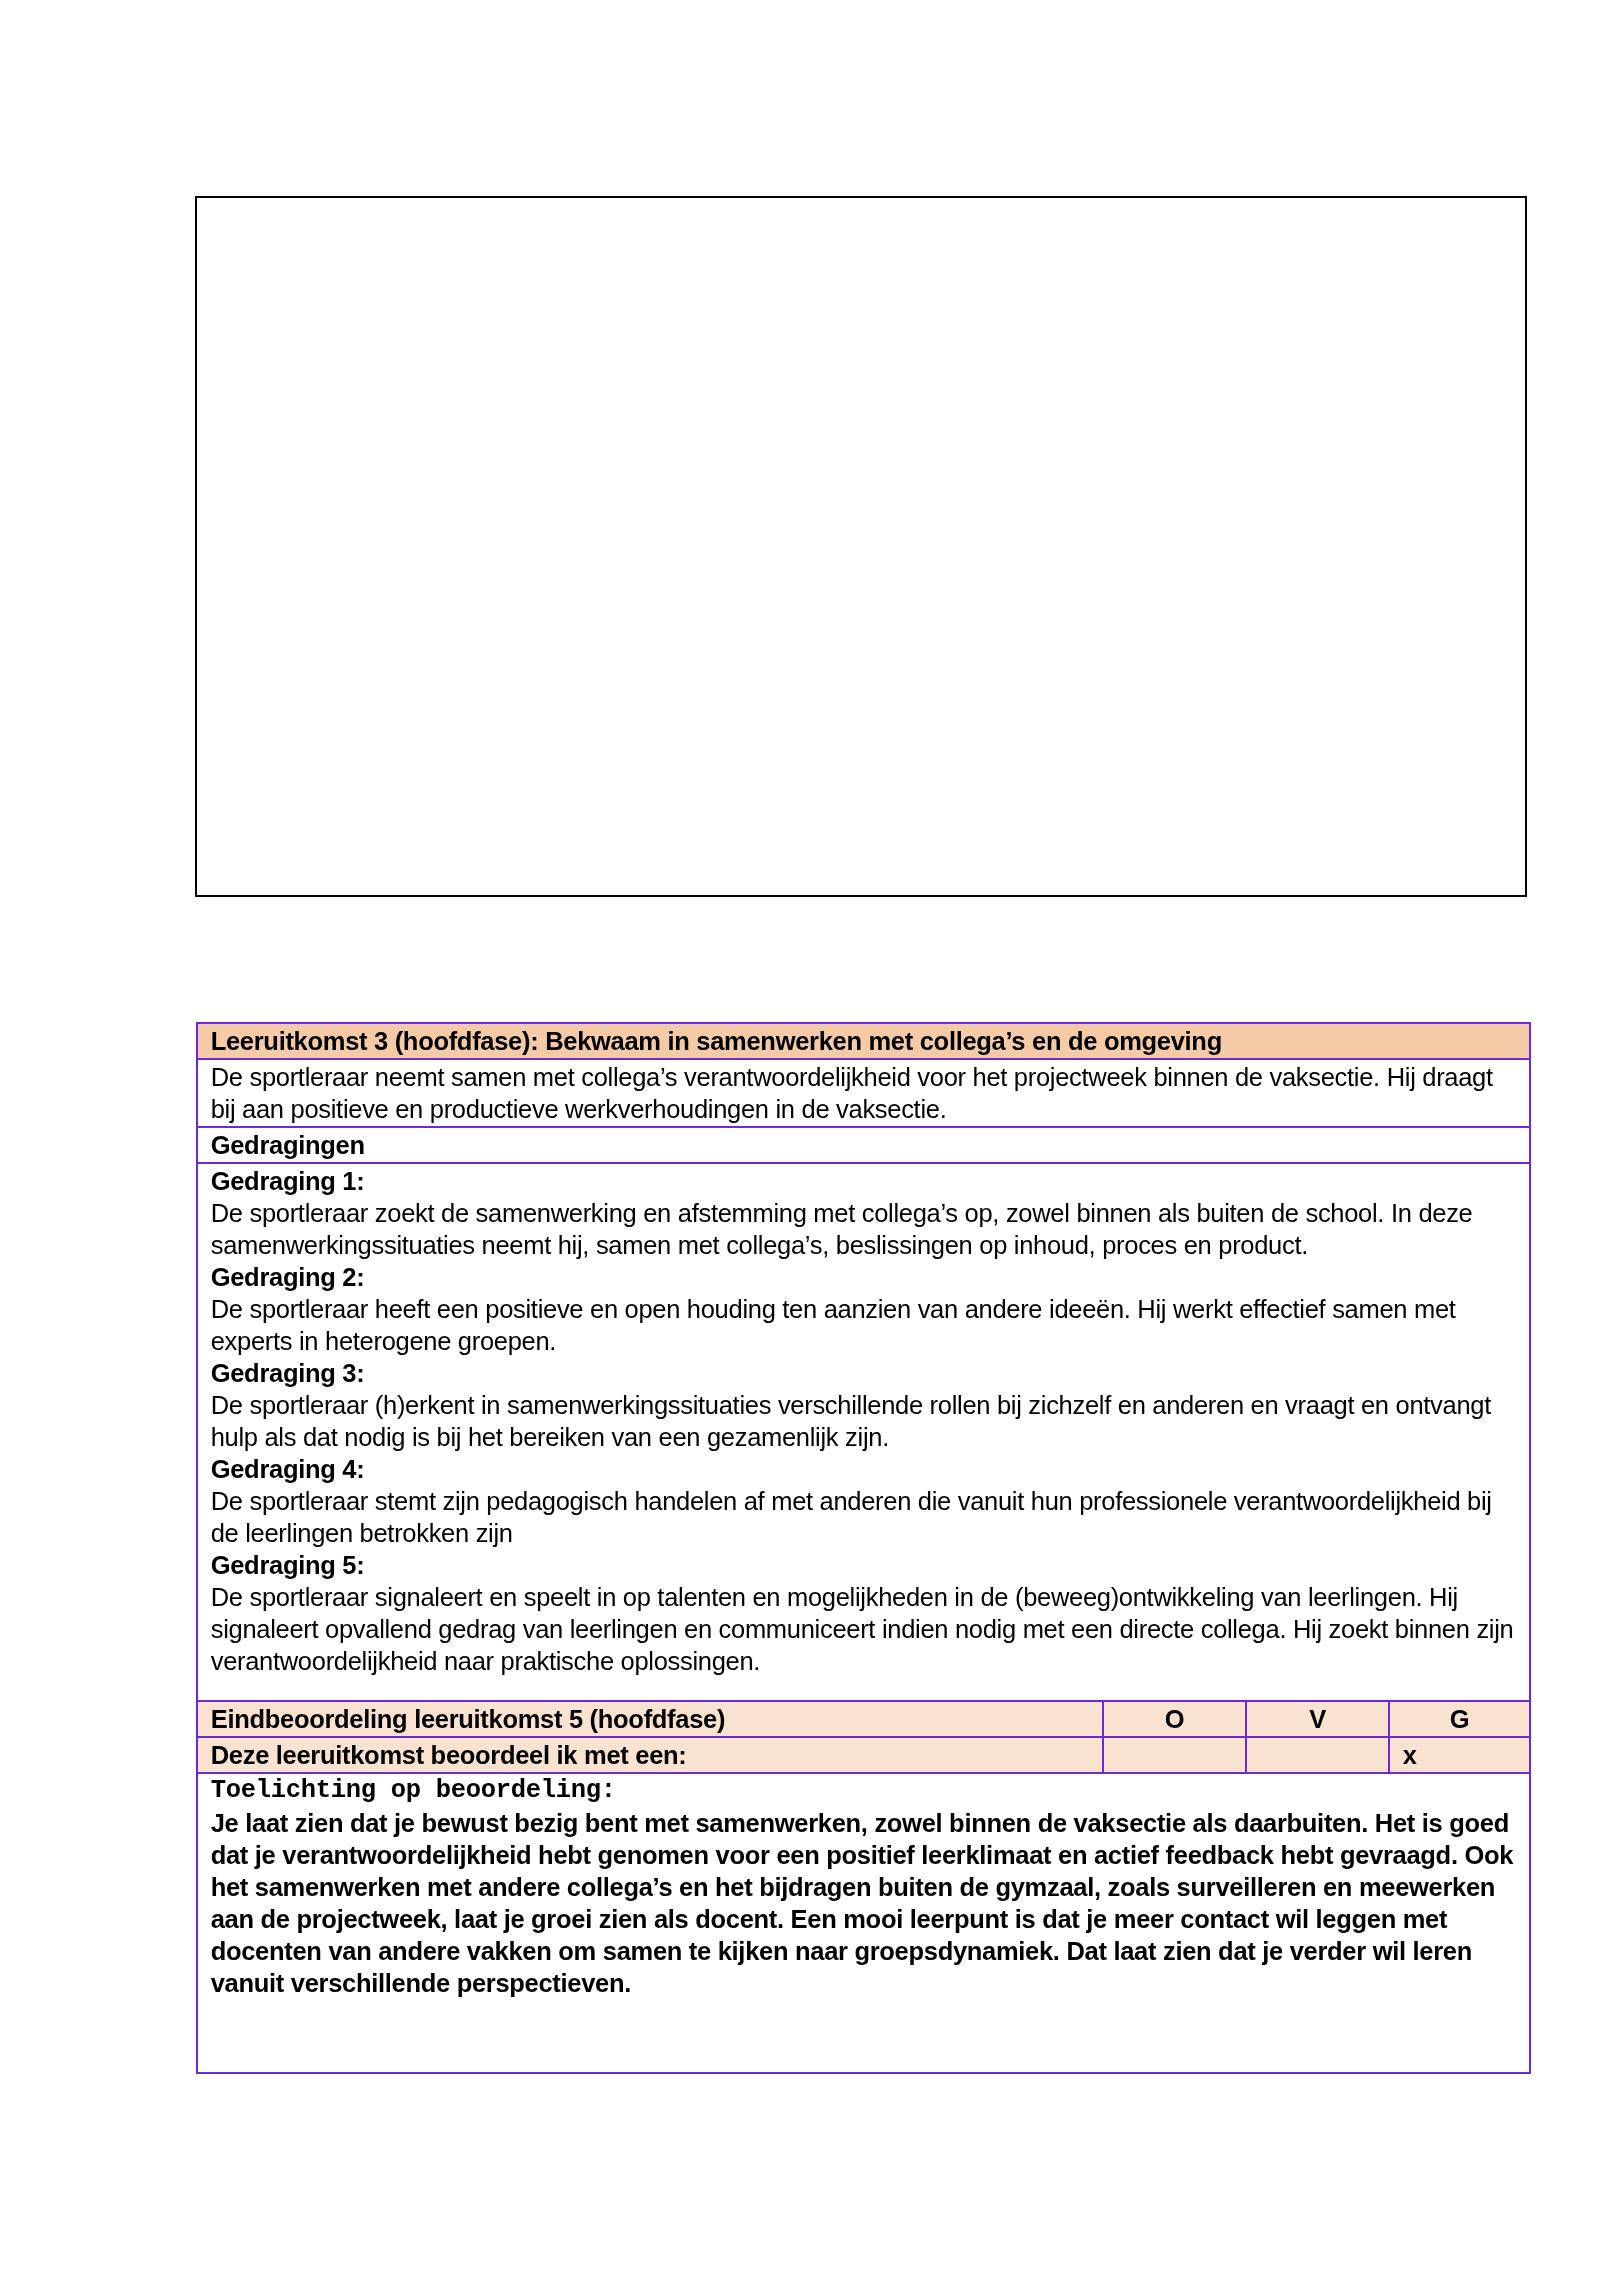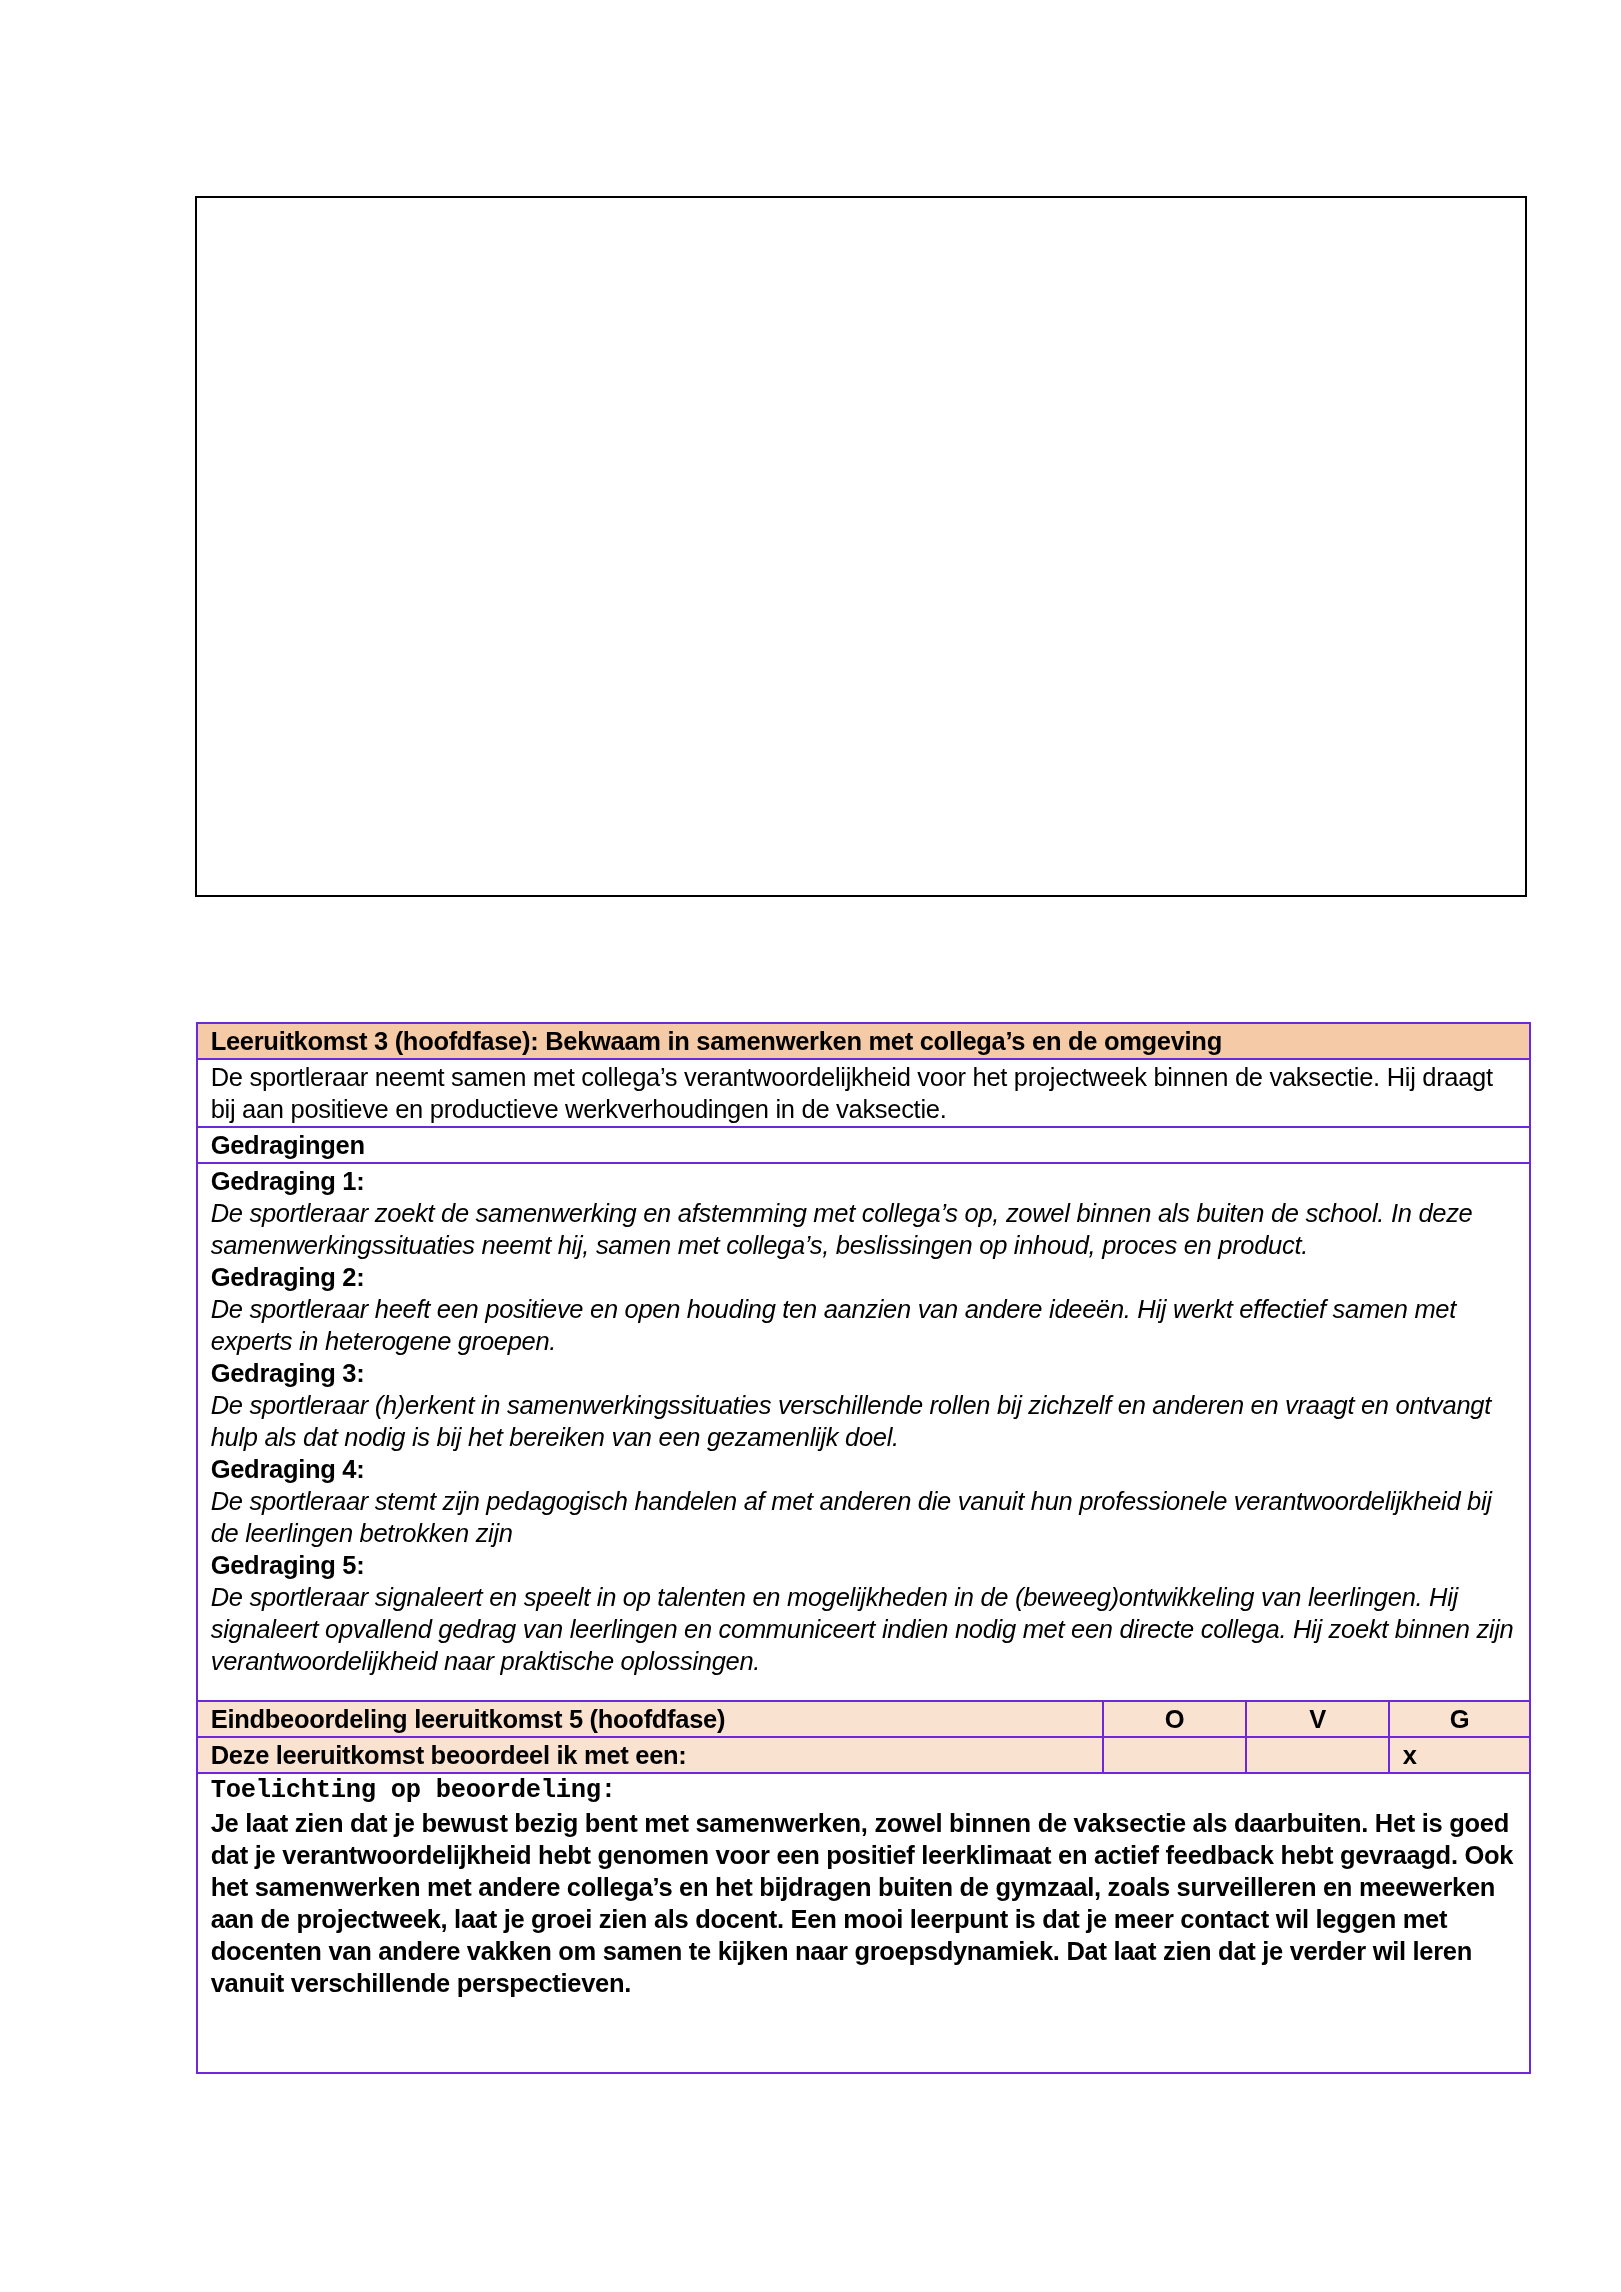--- a/index.html
+++ b/index.html
@@ -39,21 +39,21 @@
     letter-spacing: -0.3px;
     vertical-align: top;
     overflow: hidden;
     word-wrap: break-word;
   }
   .row-header td      { background: var(--header-bg); font-weight: bold; }
   .row-rating td      { background: var(--rating-bg); font-weight: bold; }
   .bold               { font-weight: bold; }
   .center             { text-align: center; }
   .gedraging-label    { font-weight: bold; }
-  .gedraging-text     { font-style: italic; }
+  .gedraging-text     { }
   .toelichting-cell   { font-weight: bold; }
   .toelichting-label  { font-weight: bold; font-family: Liberation Mono, monospace; }
 </style>
 </head>
 <body>
 
 <div class="page">
 
   <div class="empty-frame"></div>
 
@@ -83,21 +83,21 @@
         <div>
           <div class="gedraging-label">Gedraging 1:</div>
           <div class="gedraging-text">De sportleraar zoekt de samenwerking en afstemming met collega’s op, zowel binnen als buiten de school. In deze samenwerkingssituaties neemt hij, samen met collega’s, beslissingen op inhoud, proces en product.</div>
         </div>
         <div>
           <div class="gedraging-label">Gedraging 2:</div>
           <div class="gedraging-text">De sportleraar heeft een positieve en open houding ten aanzien van andere ideeën. Hij werkt effectief samen met experts in heterogene groepen.</div>
         </div>
         <div>
           <div class="gedraging-label">Gedraging 3:</div>
-          <div class="gedraging-text">De sportleraar (h)erkent in samenwerkingssituaties verschillende rollen bij zichzelf en anderen en vraagt en ontvangt hulp als dat nodig is bij het bereiken van een gezamenlijk doel.</div>
+          <div class="gedraging-text">De sportleraar (h)erkent in samenwerkingssituaties verschillende rollen bij zichzelf en anderen en vraagt en ontvangt hulp als dat nodig is bij het bereiken van een gezamenlijk zijn.</div>
         </div>
         <div>
           <div class="gedraging-label">Gedraging 4:</div>
           <div class="gedraging-text">De sportleraar stemt zijn pedagogisch handelen af met anderen die vanuit hun professionele verantwoordelijkheid bij de leerlingen betrokken zijn</div>
         </div>
         <div>
           <div class="gedraging-label">Gedraging 5:</div>
           <div class="gedraging-text">De sportleraar signaleert en speelt in op talenten en mogelijkheden in de (beweeg)ontwikkeling van leerlingen. Hij signaleert opvallend gedrag van leerlingen en communiceert indien nodig met een directe collega. Hij zoekt binnen zijn verantwoordelijkheid naar praktische oplossingen.</div>
         </div>
       </td>

